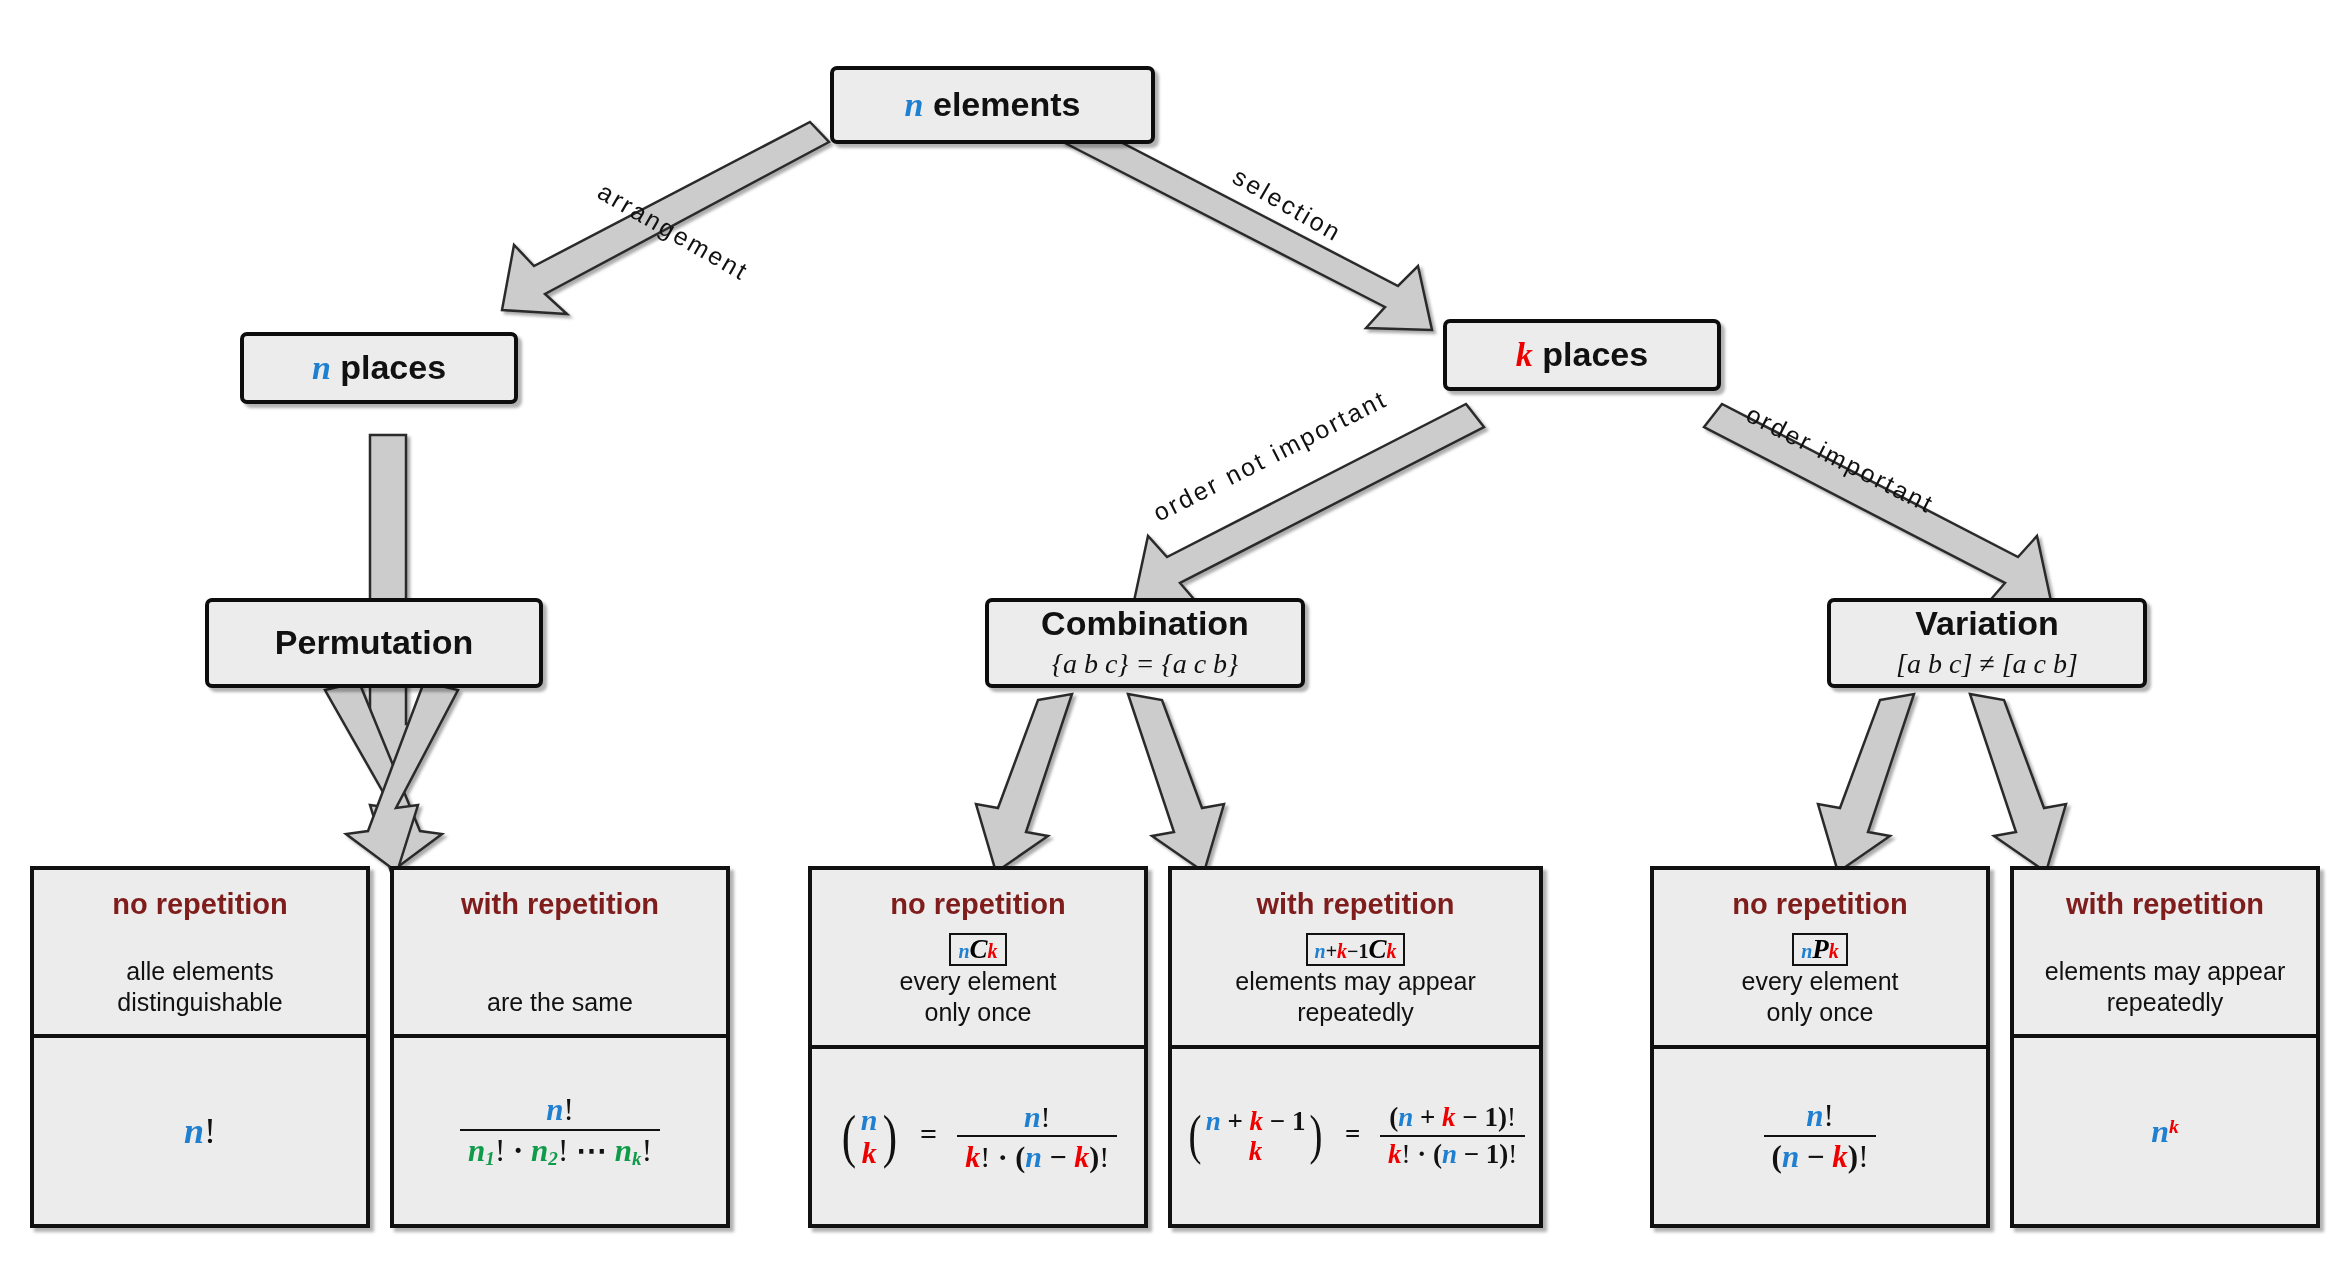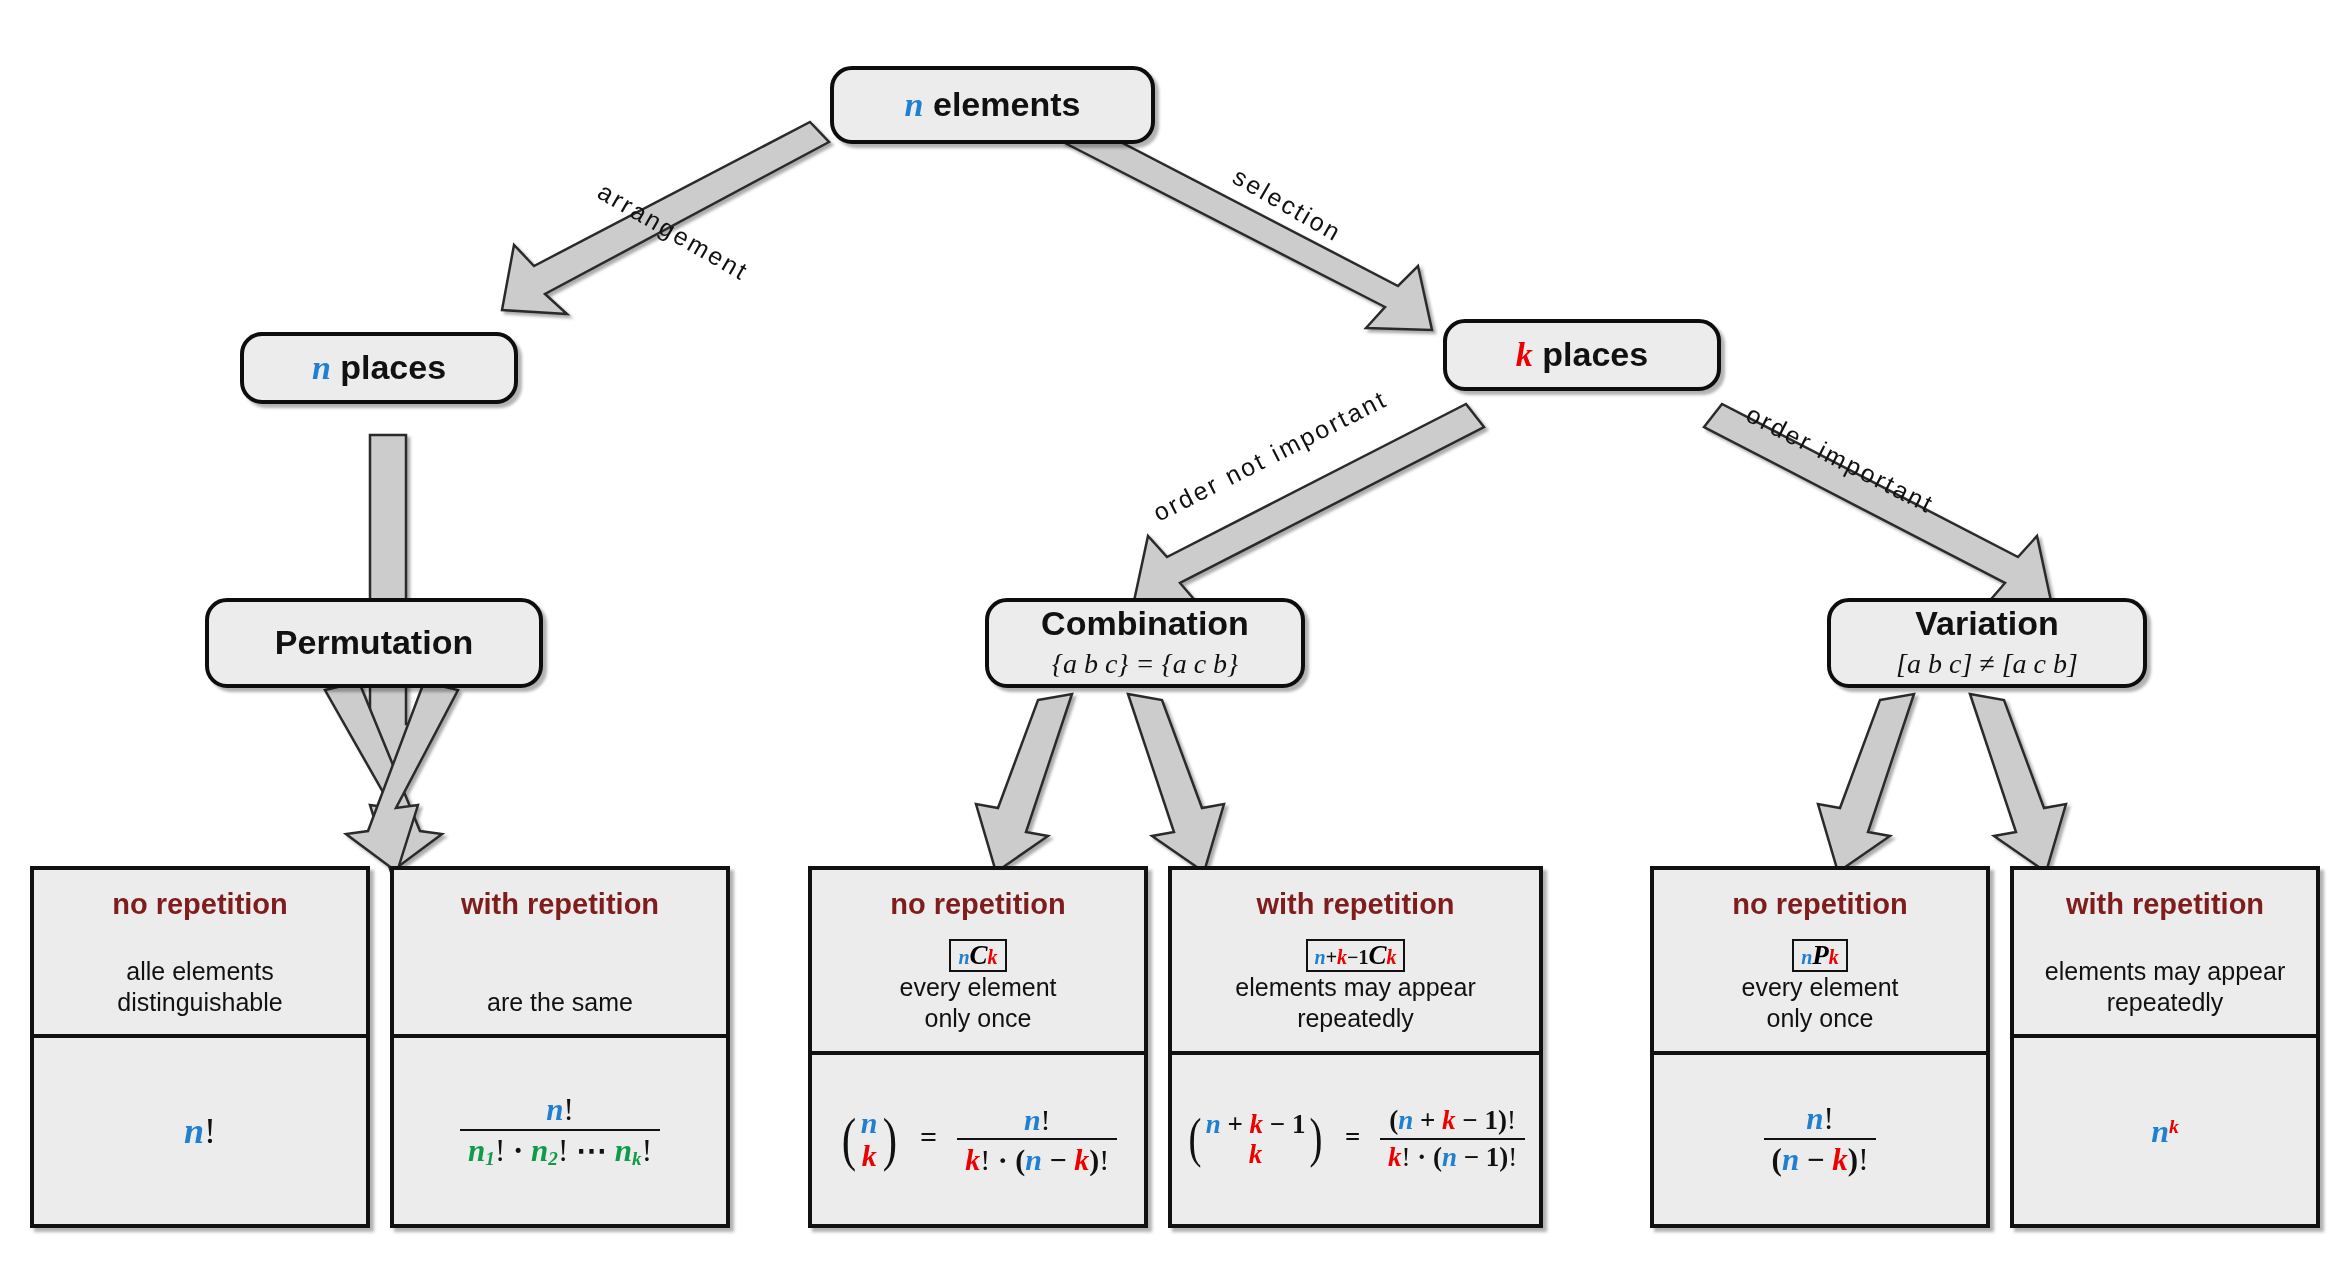--- a/index.html
+++ b/index.html
@@ -10,21 +10,21 @@
   .node{
     position:absolute;
     background:#ececec;
     border:4px solid #0d0d0d;
     box-sizing:border-box;
     display:flex;flex-direction:column;
     align-items:center;justify-content:center;
     box-shadow:4px 4px 3px rgba(0,0,0,.30);
     z-index:6;
   }
-  .node.round{border-radius:22px;}
+  .node.round{border-radius:7px;}
   .node .title{
     font-size:34px;font-weight:bold;color:#111;line-height:1.05;white-space:nowrap;
   }
   .node .sub{
     font-family:"Liberation Serif",serif;font-style:italic;
     font-size:28px;color:#111;margin-top:6px;white-space:nowrap;
   }
 
   
   .leaf{
@@ -35,21 +35,21 @@
   .leaf .cellTop{
     flex:0 0 168px;border-bottom:4px solid #111;
     display:flex;flex-direction:column;align-items:center;
     padding-top:18px;box-sizing:border-box;
   }
   .leaf .cellBottom{
     flex:1 1 auto;display:flex;align-items:center;justify-content:center;
   }
   .leaf .hdr{font-size:29px;font-weight:bold;color:#7f1d1d;white-space:nowrap;}
   .leaf .notation{
-    margin-top:18px;border:2px solid #111;background:#ececec;
+    margin-top:12px;border:2px solid #111;background:#ececec;
     padding:1px 7px;line-height:1;
   }
   .leaf .desc{
     margin-top:auto;margin-bottom:16px;font-size:25px;color:#111;
     text-align:center;line-height:1.25;width:100%;
   }
 
   
   .m{font-family:"Liberation Serif",serif;font-style:italic;font-weight:bold;}
   .mn{font-family:"Liberation Serif",serif;font-style:italic;font-weight:bold;color:#1f7fd0;}

